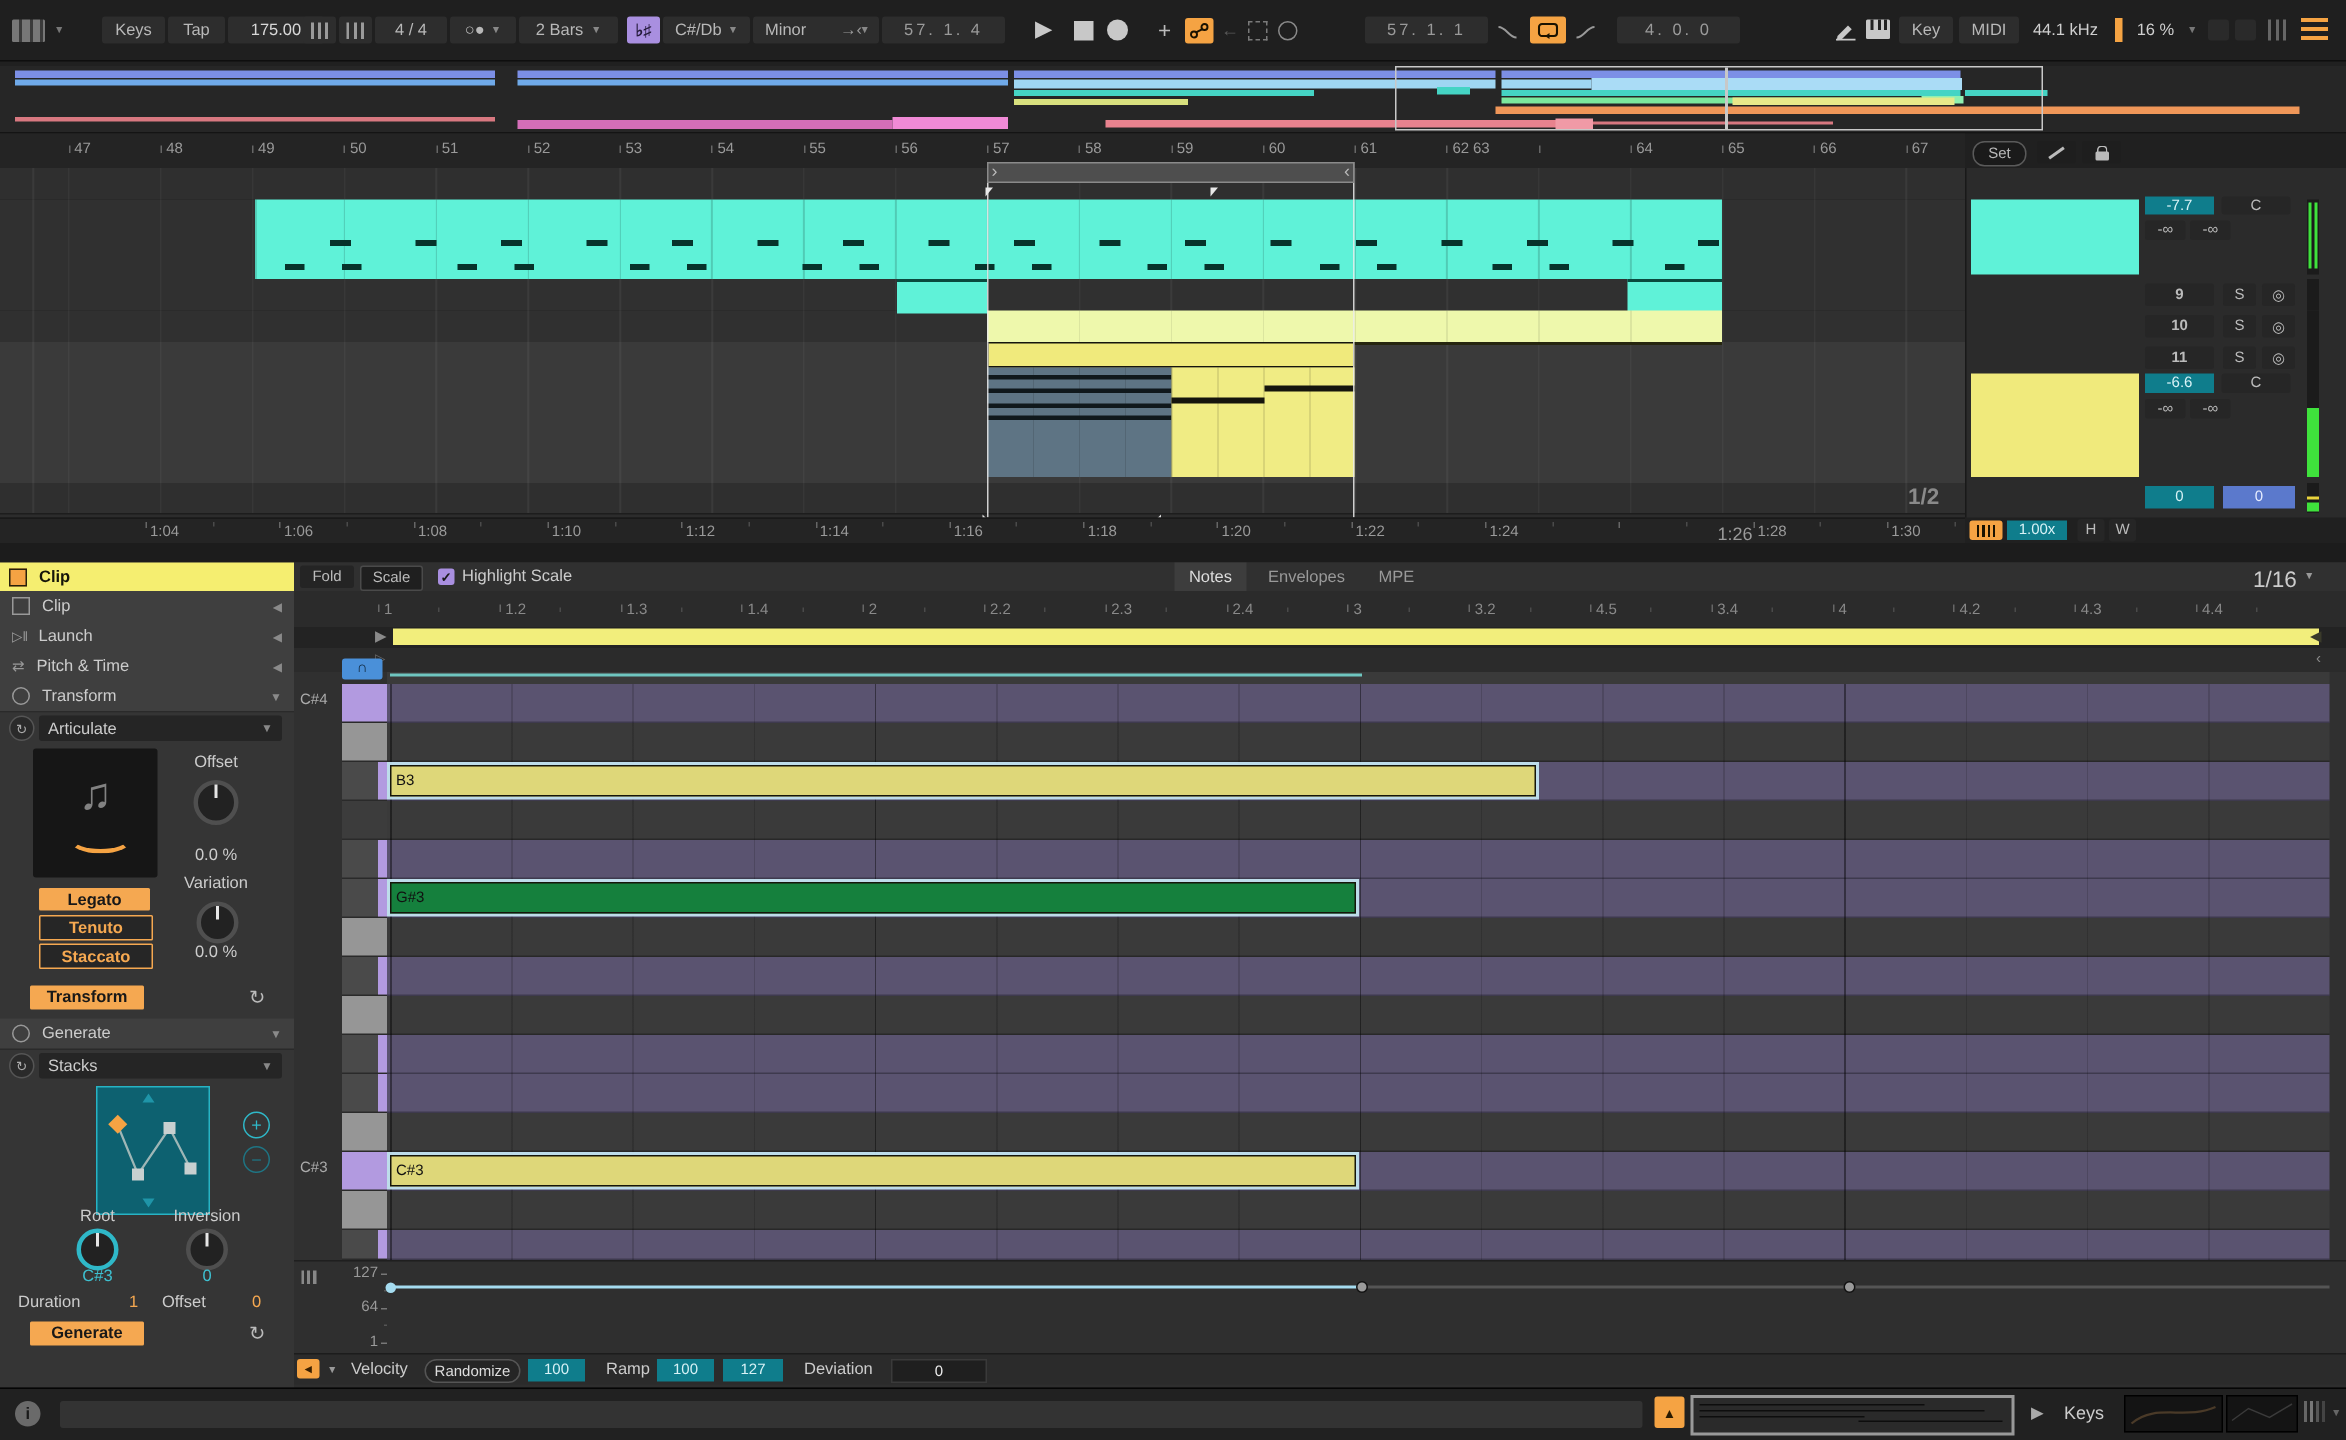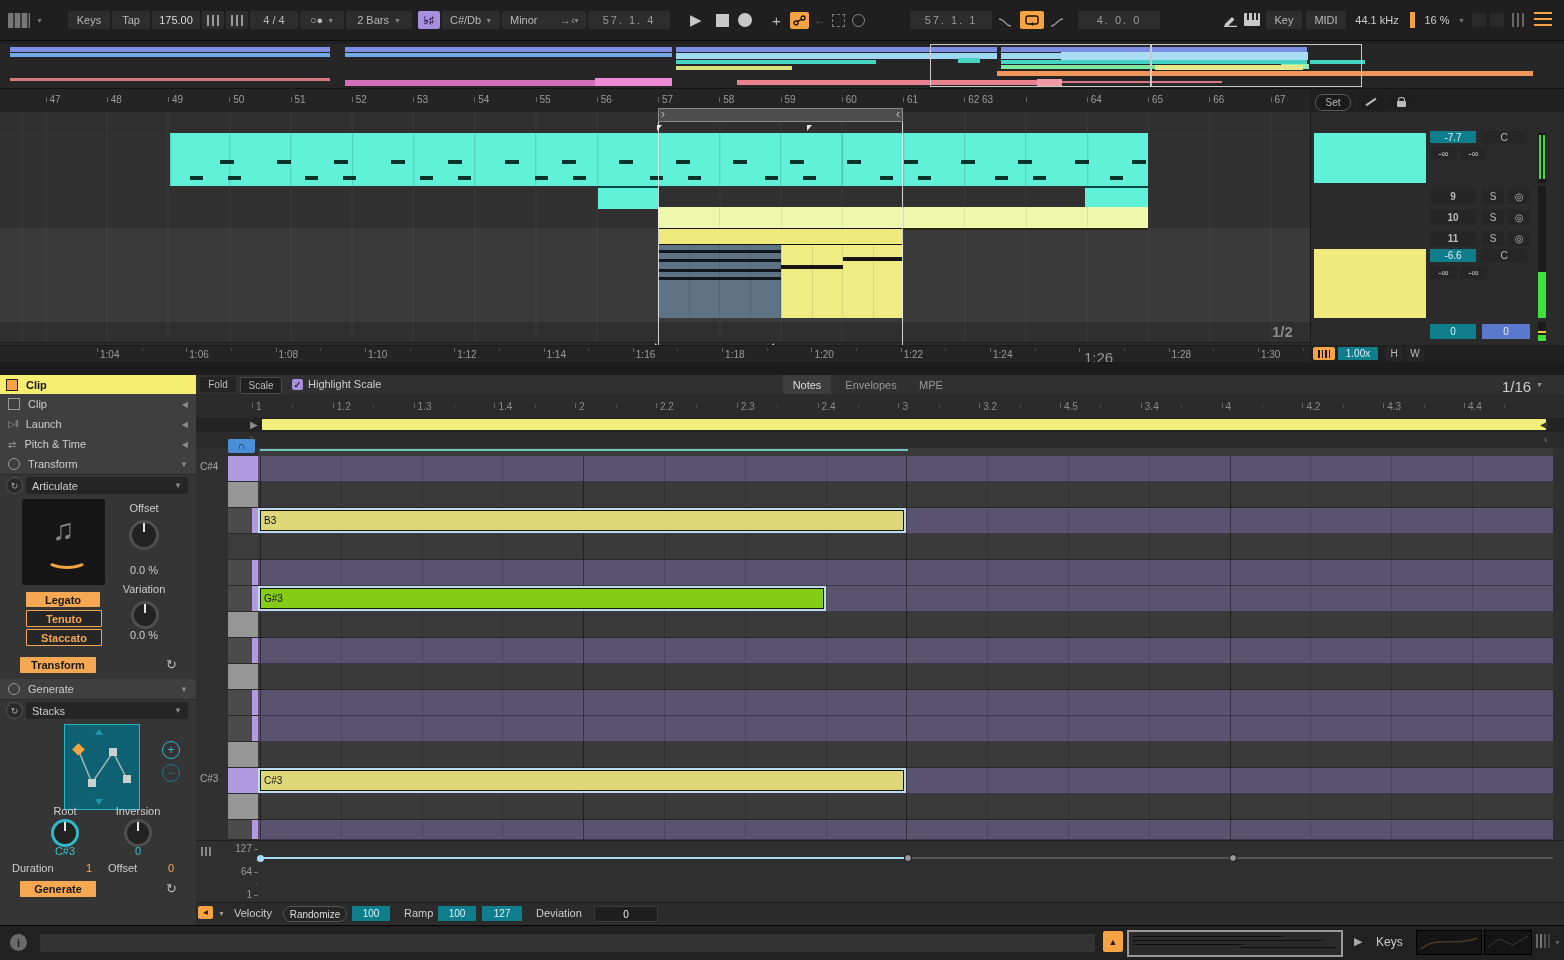--- a/index.html
+++ b/index.html
@@ -32,21 +32,21 @@
 </head>
 <body>
 
 <div id="app">
 
   <div class="abs" style="left:0;top:0;width:1564px;height:40px;background:#1f1f1f;border-bottom:1px solid #0e0e0e;">
     <div class="abs" style="left:8px;top:13px;width:22px;height:15px;background:repeating-linear-gradient(90deg,#777 0 5px,#3a3a3a 5px 7px);border-radius:1px;"></div>
     <div class="abs" style="left:36px;top:17px;color:#777;font-size:7px;">▼</div>
     <div class="tf" style="left:68px;top:11px;width:42px;height:18px;">Keys</div>
     <div class="tf" style="left:112px;top:11px;width:38px;height:18px;">Tap</div>
-    <div class="tf" style="left:152px;top:11px;width:48px;height:18px;color:#d8d8d8;">175.00</div>
+    <div class="tf" style="left:152px;top:11px;width:64px;height:18px;color:#d8d8d8;">175.00</div>
     <div class="tf" style="left:202px;top:11px;width:22px;height:18px;">
         <span class="metro" style="width:13px;height:11px;display:block;"></span>
       </div>
     <div class="tf" style="left:226px;top:11px;width:22px;height:18px;">
         <span class="metro" style="width:13px;height:11px;display:block;"></span>
       </div>
     <div class="tf" style="left:250px;top:11px;width:48px;height:18px;">4 / 4</div>
     <div class="tf" style="left:300px;top:11px;width:44px;height:18px;">
         <span>○●</span>
         <span style="color:#888;font-size:7px;margin-left:4px;">▼</span>
@@ -306,21 +306,21 @@
       <div style="position: absolute; left: 811.4px; top: 2px; width: 1px; height: 4px; background: rgb(102, 102, 102);"></div>
       <div style="position: absolute; left: 814.4px; top: 3px; font-size: 10px; color: rgb(154, 154, 154);">1:20</div>
       <div style="position: absolute; left: 856.05px; top: 2px; width: 1px; height: 3px; background: rgb(74, 74, 74);"></div>
       <div style="position: absolute; left: 900.7px; top: 2px; width: 1px; height: 4px; background: rgb(102, 102, 102);"></div>
       <div style="position: absolute; left: 903.7px; top: 3px; font-size: 10px; color: rgb(154, 154, 154);">1:22</div>
       <div style="position: absolute; left: 945.35px; top: 2px; width: 1px; height: 3px; background: rgb(74, 74, 74);"></div>
       <div style="position: absolute; left: 990px; top: 2px; width: 1px; height: 4px; background: rgb(102, 102, 102);"></div>
       <div style="position: absolute; left: 993px; top: 3px; font-size: 10px; color: rgb(154, 154, 154);">1:24</div>
       <div style="position: absolute; left: 1034.65px; top: 2px; width: 1px; height: 3px; background: rgb(74, 74, 74);"></div>
       <div style="position: absolute; left: 1079.3px; top: 2px; width: 1px; height: 4px; background: rgb(102, 102, 102);"></div>
-      <div style="position: absolute; left: 1084px; top: 3px; font-size: 15px; color: rgb(154, 154, 154);">1:26</div>
+      <div style="position: absolute; left: 1145px; top: 3px; font-size: 12px; color: rgb(154, 154, 154);">1:26</div>
       <div style="position: absolute; left: 1123.95px; top: 2px; width: 1px; height: 3px; background: rgb(74, 74, 74);"></div>
       <div style="position: absolute; left: 1168.6px; top: 2px; width: 1px; height: 4px; background: rgb(102, 102, 102);"></div>
       <div style="position: absolute; left: 1171.6px; top: 3px; font-size: 10px; color: rgb(154, 154, 154);">1:28</div>
       <div style="position: absolute; left: 1213.25px; top: 2px; width: 1px; height: 3px; background: rgb(74, 74, 74);"></div>
       <div style="position: absolute; left: 1257.9px; top: 2px; width: 1px; height: 4px; background: rgb(102, 102, 102);"></div>
       <div style="position: absolute; left: 1260.9px; top: 3px; font-size: 10px; color: rgb(154, 154, 154);">1:30</div>
       <div style="position: absolute; left: 1302.55px; top: 2px; width: 1px; height: 3px; background: rgb(74, 74, 74);"></div>
     </div>
   <div class="abs ctr" style="left:1313px;top:347px;width:22px;height:13px;background:#f5a343;border-radius:2px;">
       <span style="width:12px;height:8px;background:repeating-linear-gradient(90deg,#1a1200 0 1.5px,transparent 1.5px 3.5px);"></span>
@@ -576,24 +576,24 @@
         <div style="position: absolute; left: 32px; top: 320px; width: 30px; height: 26px; border-bottom: 1px solid rgb(42, 42, 42); box-sizing: border-box; background: rgb(178, 154, 224);"></div>
         <div style="position: absolute; left: 62px; top: 346px; width: 1295px; height: 26px; background: rgb(58, 58, 58); border-bottom: 1px solid rgba(0, 0, 0, 0.3); box-sizing: border-box;"></div>
         <div style="position: absolute; left: 32px; top: 346px; width: 30px; height: 26px; border-bottom: 1px solid rgb(42, 42, 42); box-sizing: border-box; background: rgb(150, 150, 150);"></div>
         <div style="position: absolute; left: 62px; top: 372px; width: 1295px; height: 20px; background: rgb(90, 83, 112); border-bottom: 1px solid rgba(0, 0, 0, 0.3); box-sizing: border-box;"></div>
         <div style="position: absolute; left: 32px; top: 372px; width: 30px; height: 20px; border-bottom: 1px solid rgb(42, 42, 42); box-sizing: border-box; background: rgb(74, 74, 74);">
           <div style="position: absolute; right: 0px; top: 0px; width: 6px; height: 100%; background: rgb(178, 154, 224);"></div>
         </div>
         <div style="position: absolute; left: 4px; top: 13px; width: 26px; font-size: 10px; color: rgb(170, 170, 170);">C#4</div>
         <div style="position: absolute; left: 4px; top: 325px; width: 26px; font-size: 10px; color: rgb(170, 170, 170);">C#3</div>
         <div style="position: absolute; left: 64px; top: 8px; width: 1291px; height: 384px; pointer-events: none; background-image: repeating-linear-gradient(90deg, rgba(0, 0, 0, 0.32) 0px, rgba(0, 0, 0, 0.32) 1px, transparent 1px, transparent 323.2px), repeating-linear-gradient(90deg, rgba(0, 0, 0, 0.15) 0px, rgba(0, 0, 0, 0.15) 1px, transparent 1px, transparent 80.8px);"></div>
-        <div style="position: absolute; left: 64px; top: 62px; width: 644px; height: 21px; background: rgb(222, 215, 121); border: 1px solid rgb(21, 21, 10); box-sizing: border-box; box-shadow: rgba(195, 228, 240, 0.95) 0px 0px 0px 2px;">
+        <div style="position: absolute; left: 64px; top: 62px; width: 764px; height: 21px; background: rgb(222, 215, 121); border: 1px solid rgb(21, 21, 10); box-sizing: border-box; box-shadow: rgba(195, 228, 240, 0.95) 0px 0px 0px 2px;">
           <div style="position: absolute; left: 3px; top: 4px; font-size: 10px; color: rgb(17, 17, 17);">B3</div>
         </div>
-        <div style="position: absolute; left: 64px; top: 140px; width: 564px; height: 21px; background: #84cc16; border: 1px solid rgb(21, 21, 10); box-sizing: border-box; box-shadow: rgba(195, 228, 240, 0.95) 0px 0px 0px 2px;">
+        <div style="position: absolute; left: 64px; top: 140px; width: 644px; height: 21px; background: #15803d; border: 1px solid rgb(21, 21, 10); box-sizing: border-box; box-shadow: rgba(195, 228, 240, 0.95) 0px 0px 0px 2px;">
           <div style="position: absolute; left: 3px; top: 4px; font-size: 10px; color: rgb(17, 17, 17);">G#3</div>
         </div>
         <div style="position: absolute; left: 64px; top: 322px; width: 644px; height: 21px; background: rgb(222, 215, 121); border: 1px solid rgb(21, 21, 10); box-sizing: border-box; box-shadow: rgba(195, 228, 240, 0.95) 0px 0px 0px 2px;">
           <div style="position: absolute; left: 3px; top: 4px; font-size: 10px; color: rgb(17, 17, 17);">C#3</div>
         </div>
       </div>
 
     <div class="abs" id="vel" style="left:0;top:465px;width:1368px;height:62px;background:#2f2f2f;border-top:1px solid #1f1f1f;">
       <div class="abs" style="left:5px;top:6px;width:10px;height:9px;background:linear-gradient(90deg,#888 0 2px,transparent 2px 4px,#888 4px 6px,transparent 6px 8px,#888 8px 10px);"></div>
     <div style="position: absolute; left: 28px; top: 2px; width: 28px; text-align: right; font-size: 10px; color: rgb(154, 154, 154);">127</div>

